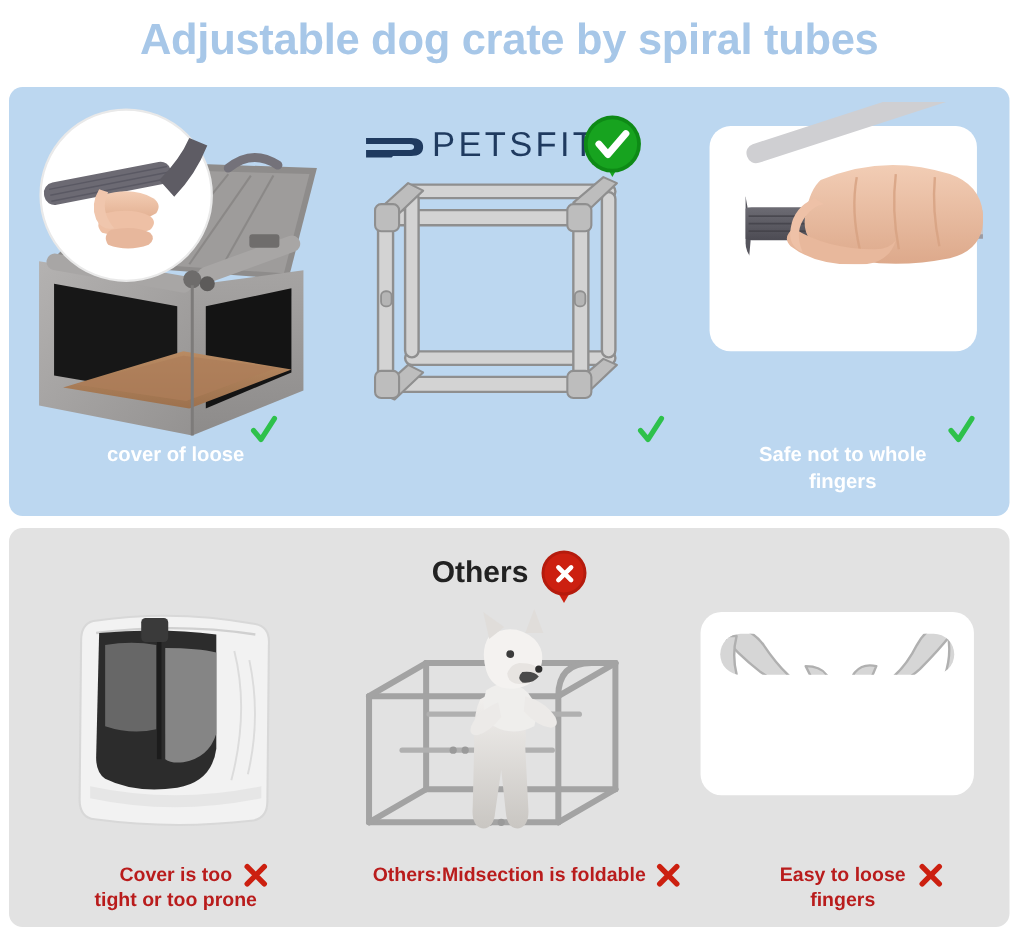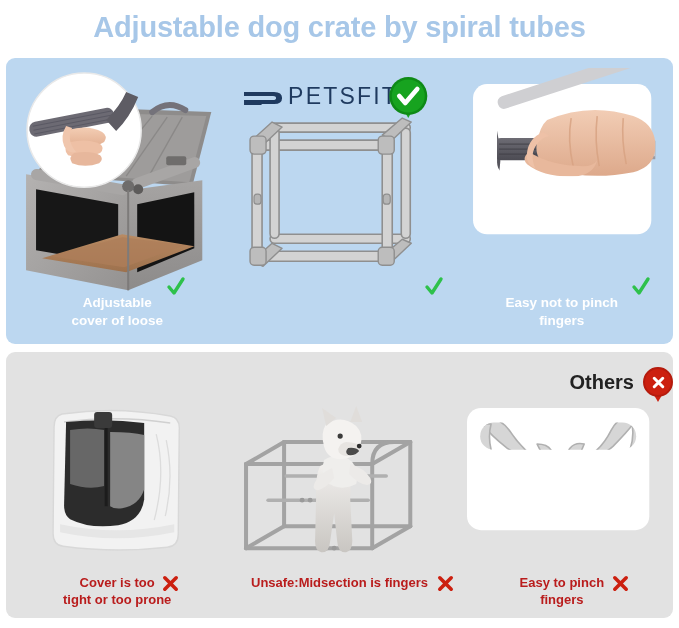--- a/index.html
+++ b/index.html
@@ -51,21 +51,21 @@
 
   
   .others-header {
     position: absolute;
     top: 9px;
     left: 0;
     width: 100%;
     height: 42px;
     display: flex;
     align-items: center;
-    justify-content: flex-end;
+    justify-content: center;
     gap: 9px;
   }
   .others-label {
     font-size: 20px;
     font-weight: bold;
     color: #222222;
   }
 
   
   .badge {
@@ -228,21 +228,20 @@
 
             <path d="M62,62 q20,-6 34,2 q6,4 2,10 q-16,10 -36,6 q-8,-4 0,-18 z" fill="url(#skinG)"></path>
             <path d="M64,74 q18,-4 30,2 q5,4 0,9 q-16,7 -32,2 q-6,-6 2,-13 z" fill="#eec0a5"></path>
             <path d="M68,85 q16,-3 26,2 q4,4 -1,8 q-14,5 -27,0 q-4,-6 2,-10 z" fill="#e7b79c"></path>
 
             <path d="M60,58 q-6,10 -2,20 q4,8 12,6 q-10,-12 -4,-24 z" fill="#f0c6ad"></path>
           </g>
         </svg>
       </div>
       <div class="caption caption-good">
-        <span class="cap-line">Adjustable</span>
           <span class="tick" style="position:absolute;margin-left:2px;"></span>
         <span class="cap-line">cover of loose</span>
       </div>
     </div>
 
     <div class="panel">
       <div class="art">
         <svg class="art-svg" viewBox="0 0 222 226" xmlns="http://www.w3.org/2000/svg">
 
           <g fill="#1f3a5f">
@@ -346,21 +345,21 @@
 
             <path d="M78,84 q22,14 54,14 q10,0 14,-6 q-4,14 -20,16 q-32,2 -50,-12 q-6,-6 2,-12 z" fill="#e8b89c"></path>
 
             <path d="M92,64 q-14,6 -16,20 q-2,12 8,16 q-6,-14 2,-24 q5,-7 12,-8 z" fill="#eec1a7"></path>
 
             <path d="M28,148 q22,-14 44,-6 l0,26 l-48,0 z" fill="#f0c7ae"></path>
           </g>
         </svg>
       </div>
       <div class="caption caption-good">
-        <span class="cap-line">Easy not to pinch</span>
+        <span class="cap-line">Safe not to whole</span>
         <span class="cap-line">fingers</span>
       </div>
     </div>
   </div>
 
   <svg style="position:absolute;left:160px;top:218px;width:20px;height:20px" viewBox="0 0 20 20">
     <path d="M3,11 l5,6 l9,-14" stroke="#2ec14b" stroke-width="3.4" fill="none" stroke-linecap="round" stroke-linejoin="round"></path>
   </svg>
   <svg style="position:absolute;left:418px;top:218px;width:20px;height:20px" viewBox="0 0 20 20">
     <path d="M3,11 l5,6 l9,-14" stroke="#2ec14b" stroke-width="3.4" fill="none" stroke-linecap="round" stroke-linejoin="round"></path>
@@ -484,21 +483,21 @@
 
             <circle cx="112" cy="36" r="2.6" fill="#3b3b3b"></circle>
             <circle cx="131" cy="46" r="2.4" fill="#2e2e2e"></circle>
 
             <path d="M104,68 q-14,6 -18,16 q-2,6 4,6 q8,-2 16,-12 z" fill="#eceae8"></path>
             <path d="M122,64 q14,4 20,14 q3,6 -3,7 q-9,-1 -18,-11 z" fill="#eceae8"></path>
           </g>
         </svg>
       </div>
       <div class="caption caption-bad">
-        <span class="cap-line">Unsafe:Midsection is fingers</span>
+        <span class="cap-line">Others:Midsection is foldable</span>
       </div>
     </div>
 
     <div class="panel">
       <div class="art">
         <svg class="art-svg" viewBox="0 0 222 175" xmlns="http://www.w3.org/2000/svg">
 
           <rect x="16" y="8" width="182" height="122" rx="14" fill="#ffffff"></rect>
           <g clip-path="inset(8px 24px 45px 16px round 14px)">
 
@@ -520,21 +519,21 @@
             </g>
 
             <g>
               <circle cx="118" cy="73" r="7" fill="#ef3b2a" opacity=".45"></circle>
               <path d="M118,62 l3.5,8 l8,-3.5 l-5,7 l7,4 l-8.5,0.5 l1.5,8.5 l-6,-6 l-6,6 l1.5,-8.5 l-8.5,-0.5 l7,-4 l-5,-7 l8,3.5 z" fill="#e02b18"></path>
             </g>
           </g>
         </svg>
       </div>
       <div class="caption caption-bad">
-        <span class="cap-line">Easy to pinch</span>
+        <span class="cap-line">Easy to loose</span>
         <span class="cap-line">fingers</span>
       </div>
     </div>
   </div>
 
   <svg style="position:absolute;left:155px;top:222px;width:19px;height:19px" viewBox="0 0 20 20">
     <path d="M4,4 L16,16 M16,4 L4,16" stroke="#cc2010" stroke-width="3.8" stroke-linecap="round"></path>
   </svg>
   <svg style="position:absolute;left:430px;top:222px;width:19px;height:19px" viewBox="0 0 20 20">
     <path d="M4,4 L16,16 M16,4 L4,16" stroke="#cc2010" stroke-width="3.8" stroke-linecap="round"></path>

